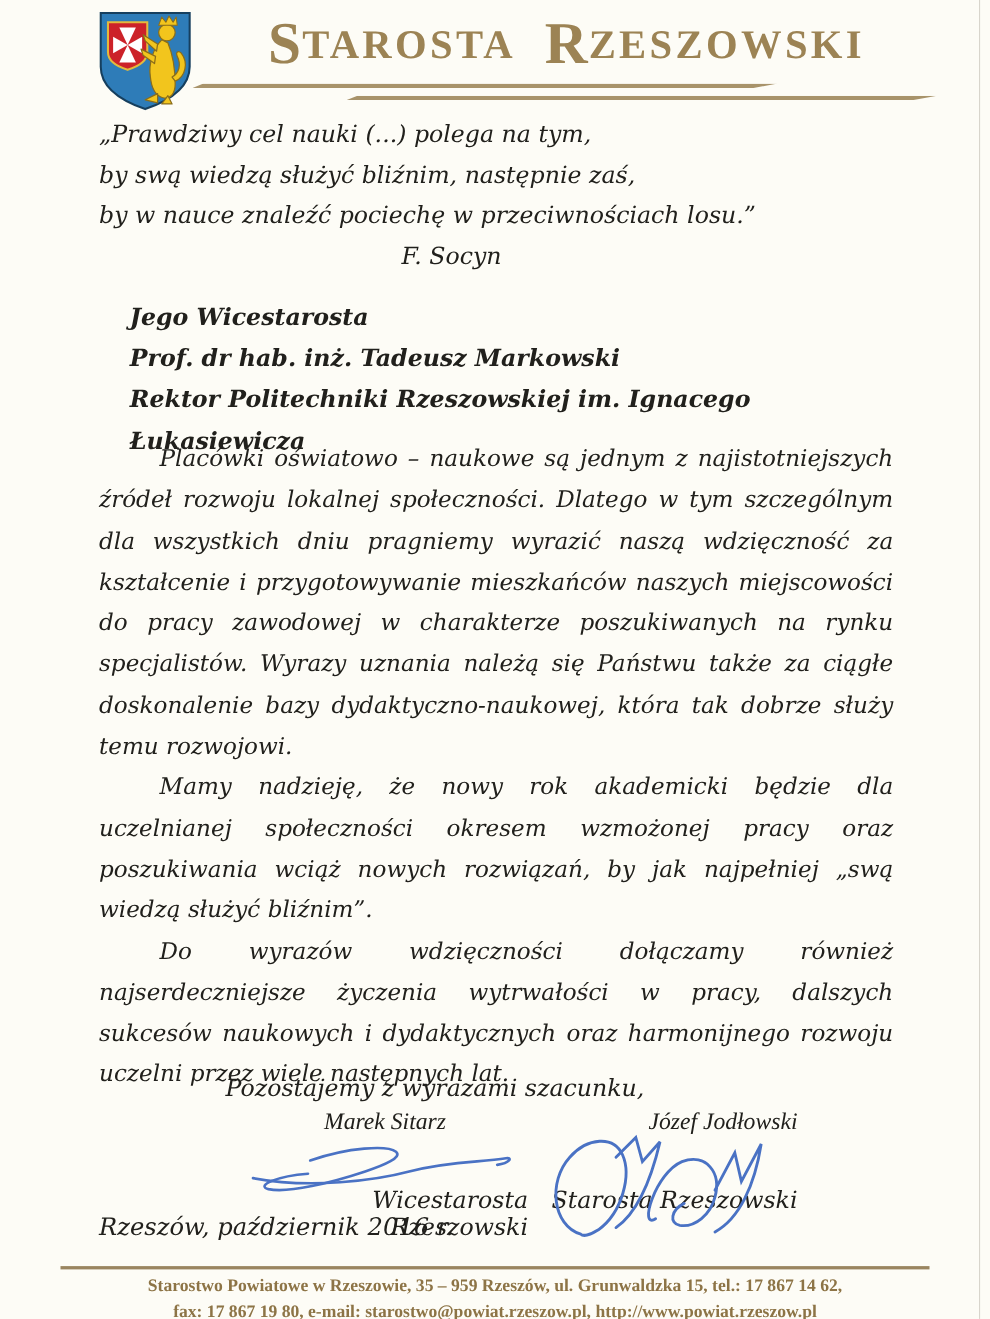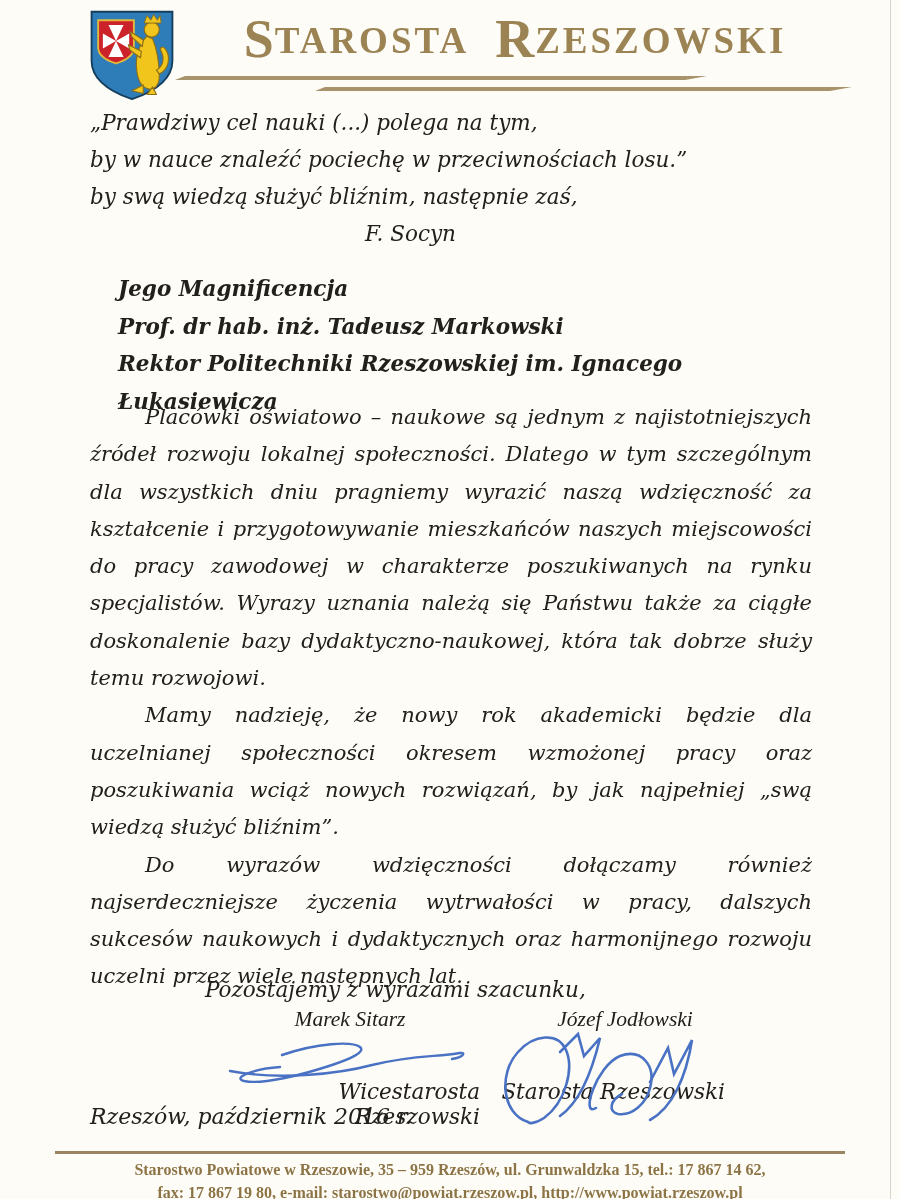--- a/index.html
+++ b/index.html
@@ -56,21 +56,21 @@
   }
   .body-block p{margin:0;text-indent:55px;}
   .closing{
     position:absolute;left:205px;top:977px;
     font-size:21.5px;
   }
   .sig-name{
     position:absolute;top:1007px;font-size:21.5px;text-align:center;font-family:Liberation Serif, serif;
   }
   .sig-name.left{left:230px;width:240px;}
-  .sig-name.right{left:505px;width:240px;}
+  .sig-name.right{left:485px;width:240px;text-align:right;}
   .sig-title{
     position:absolute;top:1079px;font-size:21.5px;text-align:right;
   }
   .sig-title.left{left:225px;width:255px;}
   .sig-title.right{left:500px;width:225px;}
   .signature-svg{position:absolute;pointer-events:none;z-index:3;}
   .signature-svg.left{left:222px;top:1031px;}
   .signature-svg.right{left:500px;top:1022px;}
   .dateline{
     position:absolute;left:90px;top:1104px;
@@ -122,27 +122,27 @@
   </svg>
 
   <div class="letterhead-title">
     <span class="initial">S</span><span>TAROSTA</span><span class="word-gap"></span><span class="initial">R</span><span>ZESZOWSKI</span>
   </div>
   <div class="rule rule-1"></div>
   <div class="rule rule-2"></div>
 
   <div class="quote-block it">
     <div>„Prawdziwy cel nauki (...) polega na tym,</div>
+    <div>by swą wiedzą służyć bliźnim, następnie zaś,</div>
     <div>by w nauce znaleźć pociechę w przeciwnościach losu.”</div>
-    <div>by swą wiedzą służyć bliźnim, następnie zaś,</div>
     <div class="quote-attribution">F. Socyn</div>
   </div>
 
   <div class="addressee it">
-    <div>Jego Magnificencja</div>
+    <div>Jego Wicestarosta</div>
     <div>Prof. dr hab. inż. Tadeusz Markowski</div>
     <div>Rektor Politechniki Rzeszowskiej im. Ignacego Łukasiewicza</div>
   </div>
 
   <div class="body-block it">
     <p>Placówki oświatowo – naukowe są jednym z najistotniejszych źródeł rozwoju lokalnej społeczności. Dlatego w tym szczególnym dla wszystkich dniu pragniemy wyrazić naszą wdzięczność za kształcenie i przygotowywanie mieszkańców naszych miejscowości do pracy zawodowej w charakterze poszukiwanych na rynku specjalistów. Wyrazy uznania należą się Państwu także za ciągłe doskonalenie bazy dydaktyczno-naukowej, która tak dobrze służy temu rozwojowi.</p>
     <p>Mamy nadzieję, że nowy rok akademicki będzie dla uczelnianej społeczności okresem wzmożonej pracy oraz poszukiwania wciąż nowych rozwiązań, by jak najpełniej „swą wiedzą służyć bliźnim”.</p>
     <p>Do wyrazów wdzięczności dołączamy również najserdeczniejsze życzenia wytrwałości w pracy, dalszych sukcesów naukowych i dydaktycznych oraz harmonijnego rozwoju uczelni przez wiele następnych lat.</p>
   </div>
 

